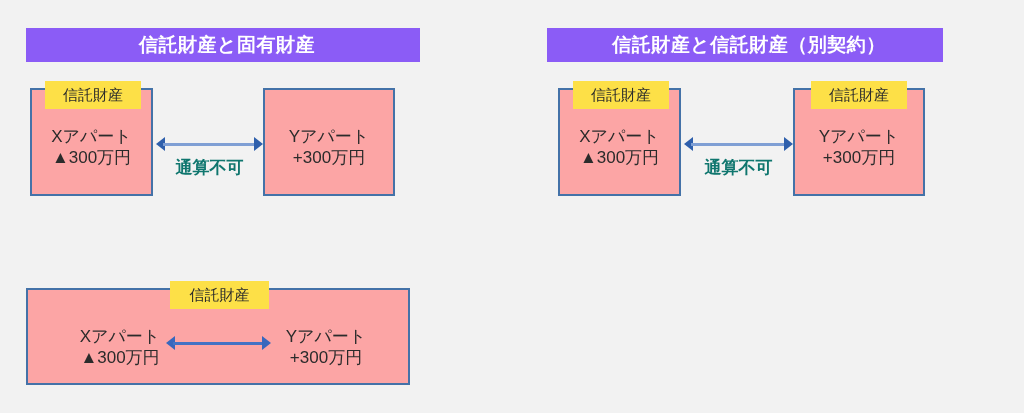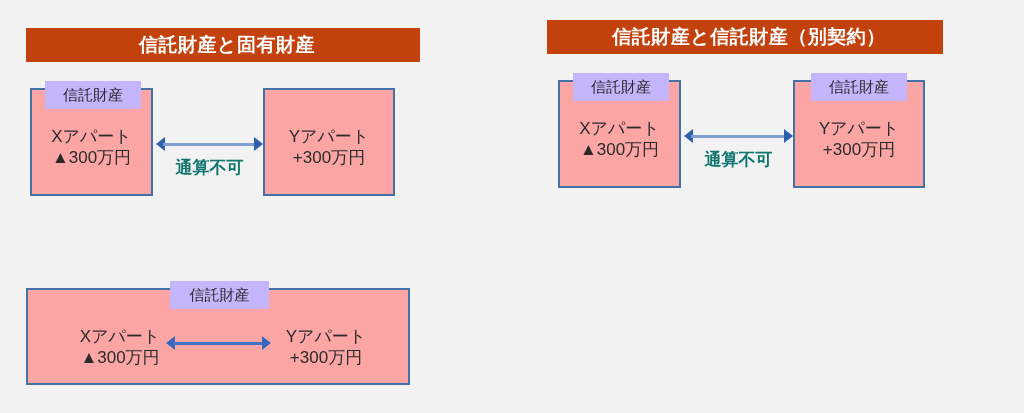--- a/index.html
+++ b/index.html
@@ -24,21 +24,21 @@
 
   
   .panel { position: absolute; }
 
   .panel-title {
     position: absolute;
     left: 0; top: 0;
     display: flex;
     align-items: center;
     justify-content: center;
-    background: #c2410c;
+    background: #8b5cf6;
     color: #ffffff;
     font-weight: bold;
     letter-spacing: 0.5px;
     white-space: nowrap;
     box-sizing: border-box;
     padding-left: 8px;
   }
 
   
   .asset-box {
@@ -55,21 +55,21 @@
     color: #2b2b2b;
     line-height: 1.24;
     white-space: nowrap;
   }
   .asset-line { display: block; }
 
   
   .asset-tag {
     position: absolute;
     box-sizing: border-box;
-    background: #c4b5fd;
+    background: #fde047;
     color: #2b2b2b;
     display: flex;
     align-items: center;
     justify-content: center;
     white-space: nowrap;
     z-index: 3;
   }
 
   
   .arrow {
@@ -135,21 +135,21 @@
     </div>
 
     <div class="arrow light" style="left:130px; top:109px; width:107px;">
       <span class="head left"></span>
       <span class="shaft"></span>
       <span class="head right"></span>
     </div>
     <div class="arrow-label" style="left:130px; top:128px; width:107px; font-size:17px;">通算不可</div>
   </div>
 
-  <div class="panel" style="left:547px; top:20px; width:396px; height:170px;">
+  <div class="panel" style="left:547px; top:28px; width:396px; height:170px;">
 
     <div class="panel-title" style="width:396px; height:34px; font-size:19px;">信託財産と信託財産（別契約）</div>
 
     <div class="asset-box" style="left:11px; top:60px; width:123px; height:108px;">
       <div class="asset-lines" style="top:36px; font-size:17px;">
         <span class="asset-line">Xアパート</span>
         <span class="asset-line">▲300万円</span>
       </div>
     </div>
     <div class="asset-tag" style="left:26px; top:53px; width:96px; height:28px; font-size:15px;">信託財産</div>

